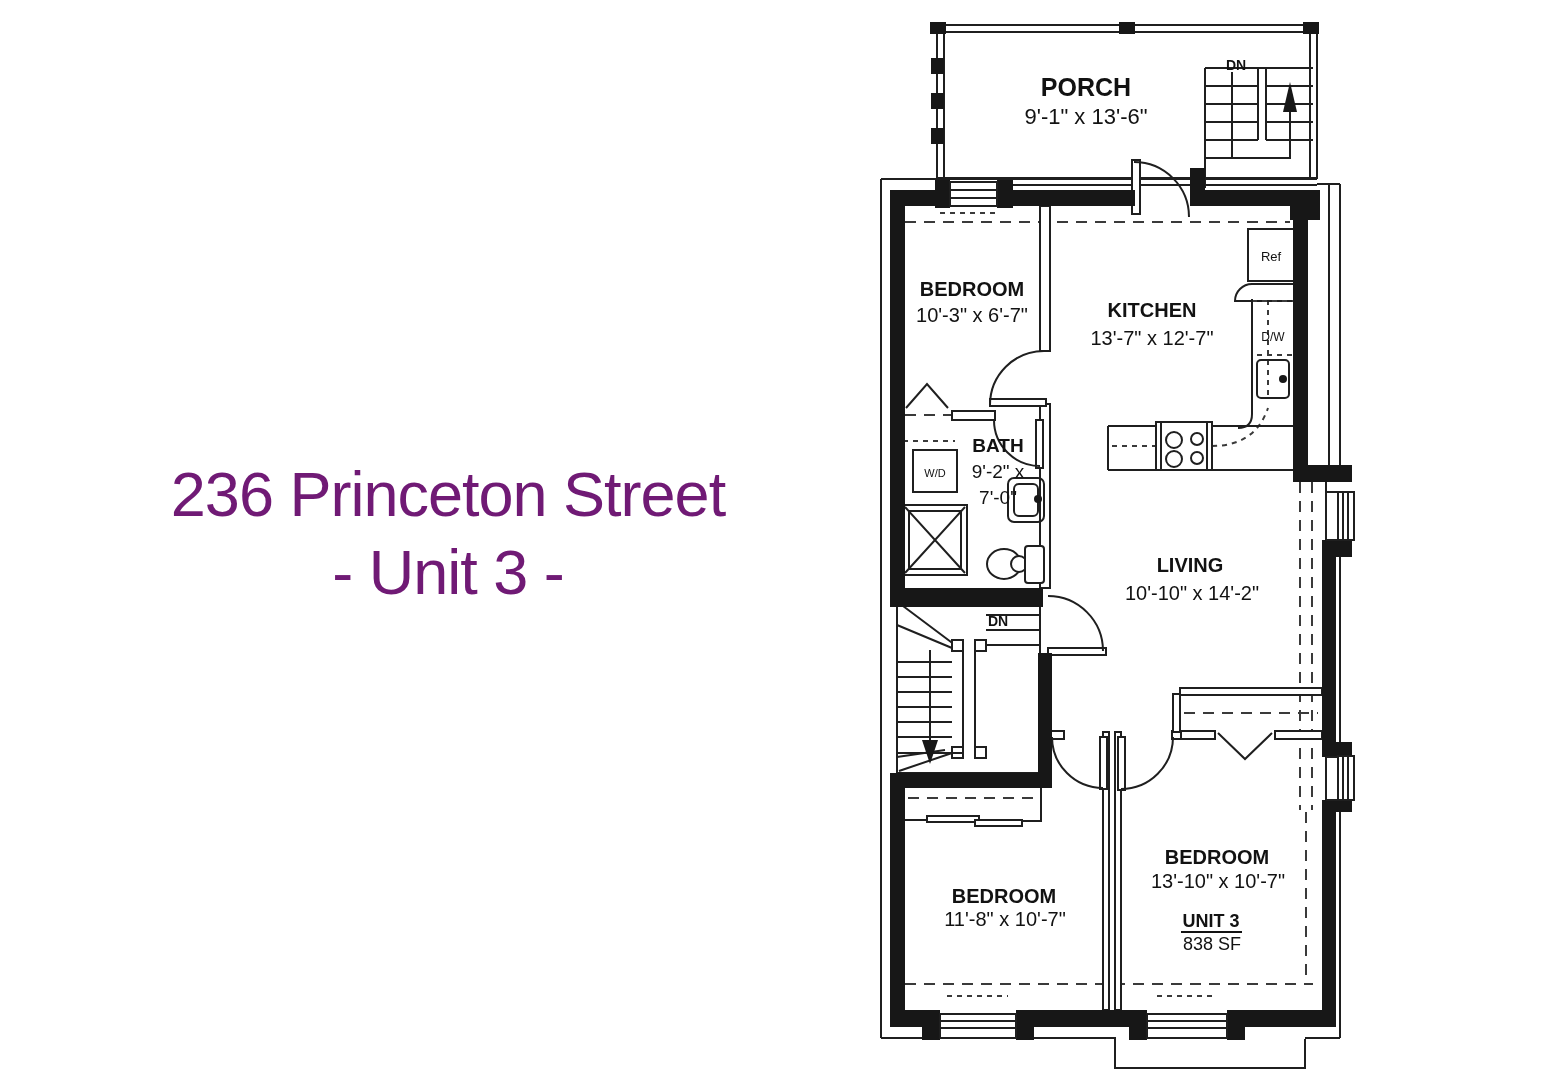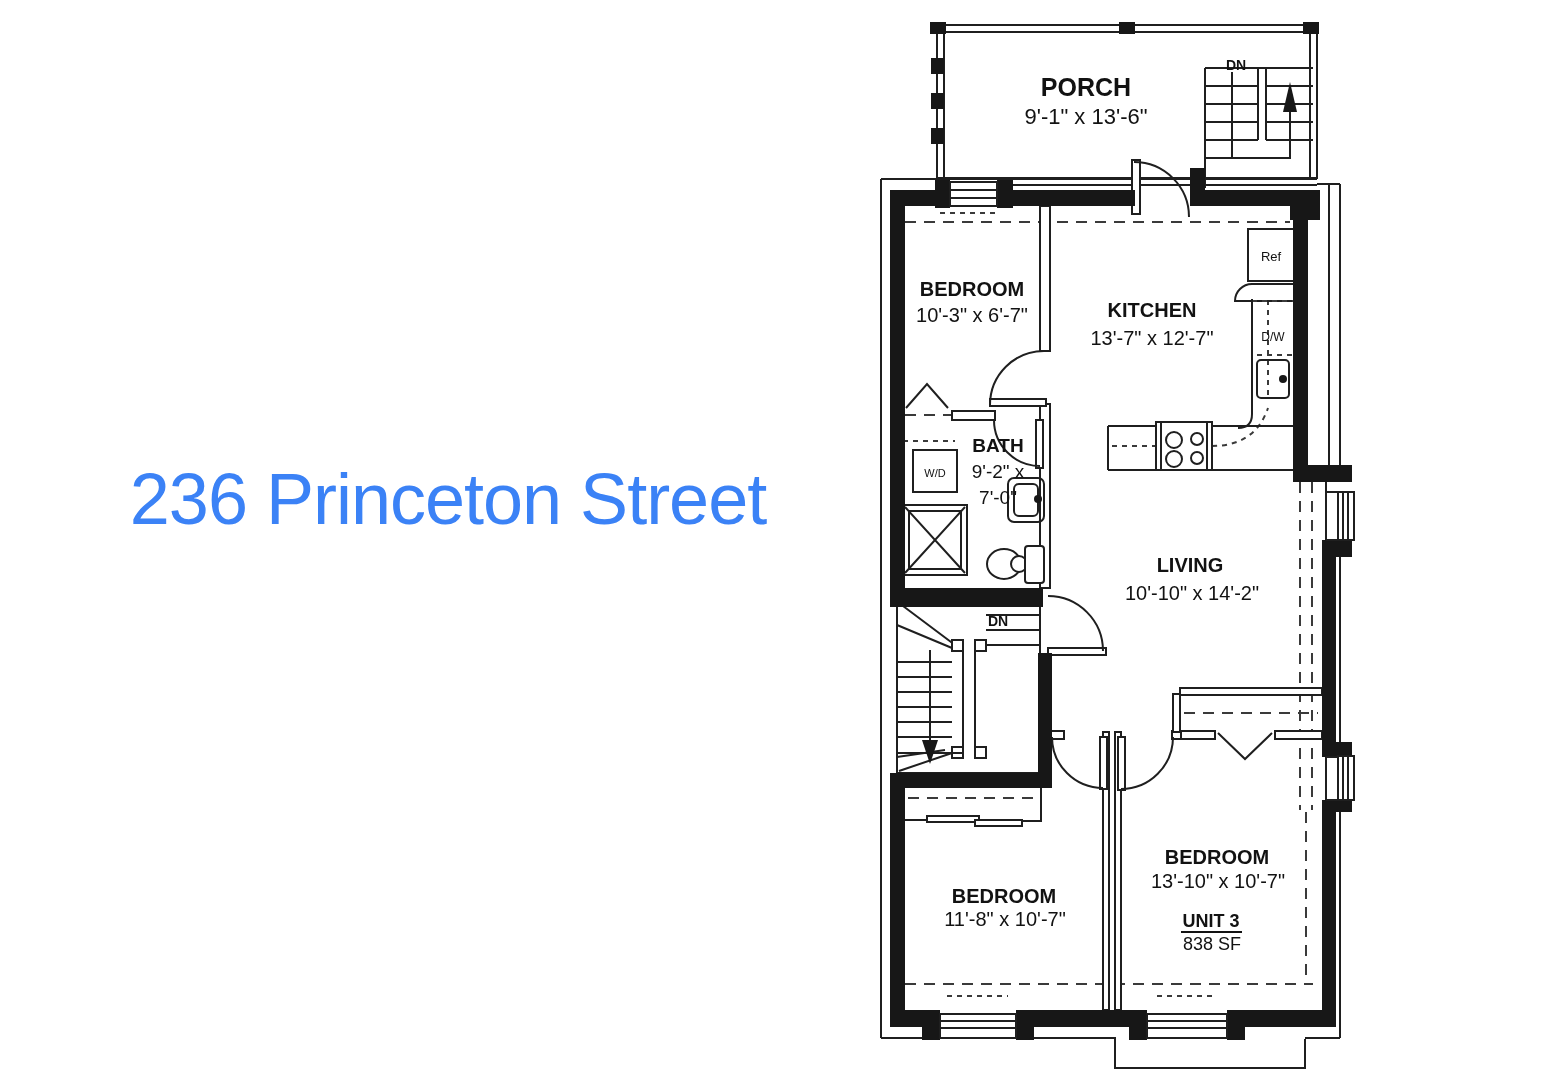--- a/index.html
+++ b/index.html
@@ -1,20 +1,20 @@
 <!DOCTYPE html>
 <html><head>
 <meta charset="utf-8">
 <style>
   html,body{margin:0;padding:0;background:#ffffff;}
   .canvas{position:relative;width:1542px;height:1080px;background:#fff;overflow:hidden;
           font-family:"Liberation Sans",sans-serif;}
   .plan-title{position:absolute;left:63px;top:455px;width:770px;text-align:center;
-              color:#3b82f6;font-weight:300;letter-spacing:-1px;line-height:1.24;
-              font-size:72px;font-family:"Liberation Sans",sans-serif;}
+              color:#701a75;font-weight:300;letter-spacing:-1px;line-height:1.24;
+              font-size:63px;font-family:"Liberation Sans",sans-serif;}
   .plan-title .tline{display:block;}
   svg{position:absolute;left:0;top:0;}
   .wall{fill:#171717;stroke:none;}
   .ln{fill:none;stroke:#1f1f1f;stroke-width:2;}
   .lnw{fill:#ffffff;stroke:#1f1f1f;stroke-width:2;}
   .dash{fill:none;stroke:#3a3a3a;stroke-width:2;stroke-dasharray:11 8;}
   .dashsm{fill:none;stroke:#3a3a3a;stroke-width:2;stroke-dasharray:5 5;}
   .blk{fill:#171717;stroke:none;}
   text{font-family:"Liberation Sans",sans-serif;fill:#121212;text-anchor:middle;}
   .rname{font-size:20px;font-weight:bold;}
@@ -30,20 +30,21 @@
   .sm12{font-size:12px;}
   .sm14{font-size:14px;font-weight:bold;}
 </style>
 </head>
 <body>
 
 <div class="canvas">
 
   <div class="plan-title">
     <span class="tline">236 Princeton Street</span>
+    <span class="tline">- Unit 3 -</span>
   </div>
 
   <svg width="1542" height="1080" viewBox="0 0 1542 1080">
 
     <g>
       <path class="ln" d="M881,179 V1038"></path>
       <path class="ln" d="M881,179 H937"></path>
       <path class="ln" d="M881,1038 H1115 V1068 H1305 V1039"></path>
       <path class="ln" d="M1305,1038 H1340"></path>
       <path class="ln" d="M1340,184 V480 M1340,557 V742 M1340,812 V1038"></path>

